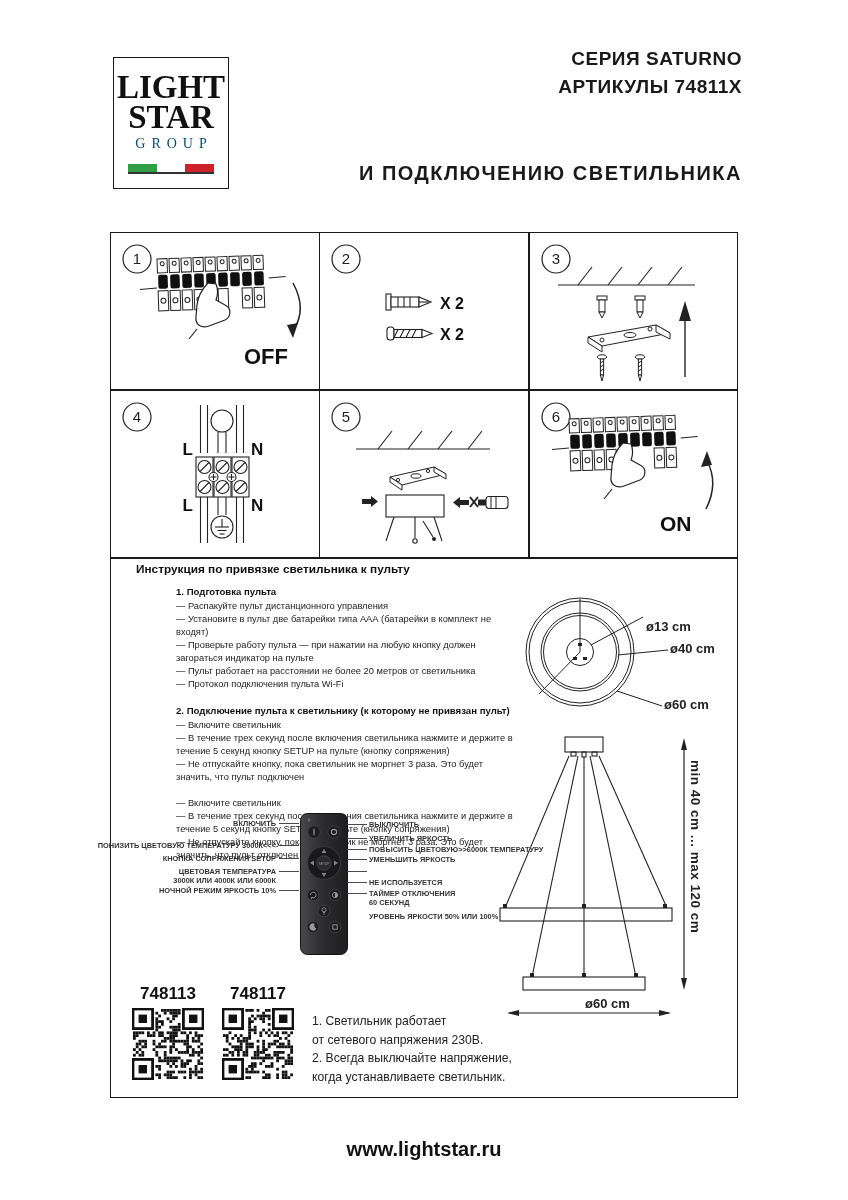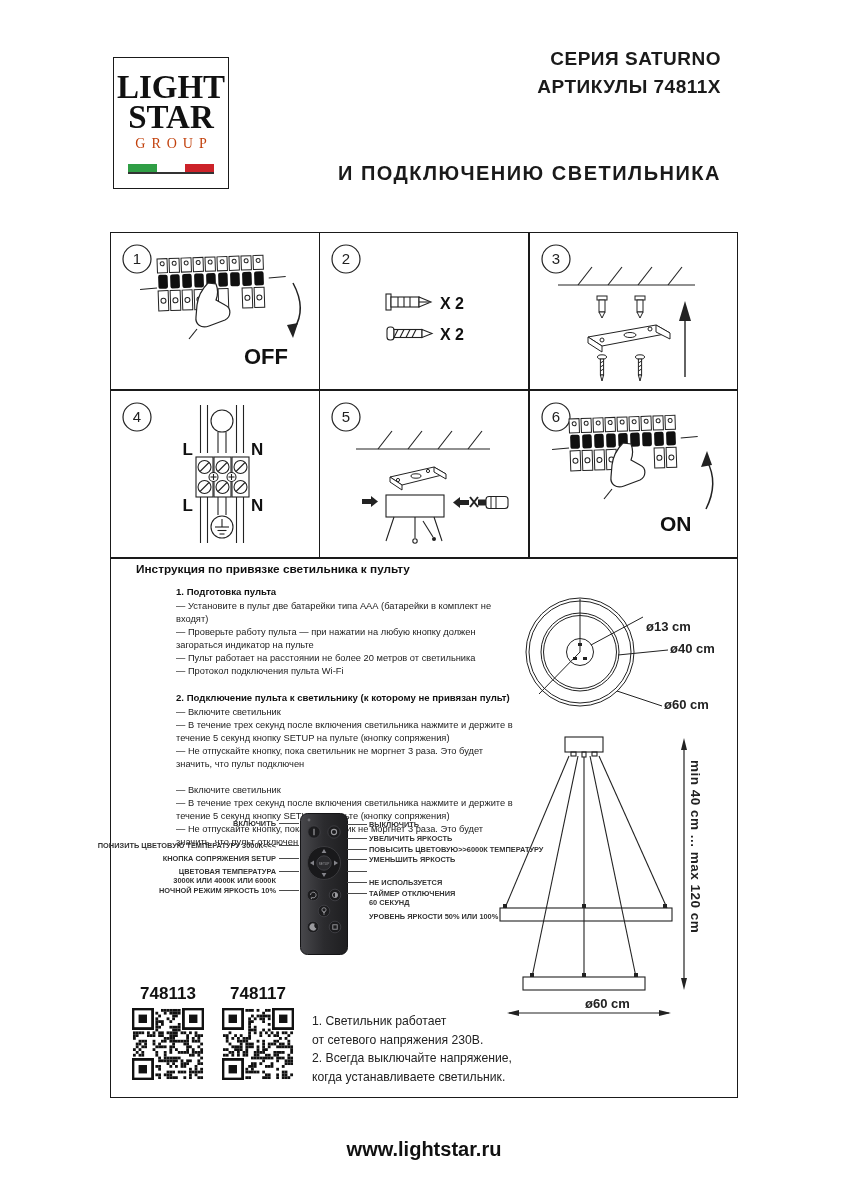--- a/index.html
+++ b/index.html
@@ -2,24 +2,24 @@
 <html><head>
 <meta charset="utf-8">
 <style>
   html,body{margin:0;padding:0;background:#ffffff;}
   .page{position:relative;width:848px;height:1200px;background:#fff;overflow:hidden;
         font-family:"Liberation Sans", sans-serif;color:#1a1a1a;}
   .abs{position:absolute;}
   
   .logo-box{left:113px;top:57px;width:114px;height:130px;border:1.5px solid #1a1a1a;text-align:center;}
   .logo-word{font-family:"Liberation Serif", serif;font-weight:bold;font-size:33px;line-height:30px;letter-spacing:0px;color:#111;}
-  .logo-group{font-family:"Liberation Serif", serif;font-size:14px;letter-spacing:6px;margin-top:4px;color:#c2410c;text-indent:6px;}
+  .logo-group{font-family:"Liberation Serif", serif;font-size:14px;letter-spacing:6px;margin-top:4px;color:#0c4a6e;text-indent:6px;}
   .flag{left:14px;width:86px;height:8px;top:106px;display:flex;border-bottom:2px solid #333;}
   .flag div{flex:1;height:8px;}
-  .hdr{right:127px;text-align:right;white-space:nowrap;}
+  .hdr{right:106px;text-align:right;white-space:nowrap;}
   .hdr-series{top:48px;font-size:19px;font-weight:bold;letter-spacing:.5px;}
   .hdr-art{top:76px;font-size:19px;font-weight:bold;letter-spacing:.5px;}
   .hdr-t1{top:132px;font-size:20px;font-weight:bold;letter-spacing:1.5px;}
   .hdr-t2{top:162px;font-size:20px;font-weight:bold;letter-spacing:1.5px;}
   
   .frame{left:110px;top:232px;width:628px;height:866px;border:1.5px solid #1a1a1a;box-sizing:border-box;}
   .vline{width:1.5px;background:#1a1a1a;}
   .hline{height:1.5px;background:#1a1a1a;}
   
   .pair{left:136px;top:563px;width:384px;font-size:9.3px;line-height:13px;color:#222;}
@@ -361,20 +361,21 @@
       <text x="130" y="140" font-size="21" font-weight="bold" fill="#111">ON</text>
       <path d="M176,118 q13,-26 1,-48" fill="none" stroke="#222" stroke-width="1.5"></path>
       <polygon points="171,76 182,74 177,60" fill="#222"></polygon>
     </svg>
   </div>
 
   <div class="abs pair">
     <div class="pair-title">Инструкция по привязке светильника к пульту</div>
     <div class="pair-sec">
       <div class="pair-head">1. Подготовка пульта</div>
+      <div class="pair-item">— Распакуйте пульт дистанционного управления</div>
       <div class="pair-item">— Установите в пульт две батарейки типа ААА (батарейки в комплект не входят)</div>
       <div class="pair-item">— Проверьте работу пульта — при нажатии на любую кнопку должен загораться индикатор на пульте</div>
       <div class="pair-item">— Пульт работает на расстоянии не более 20 метров от светильника</div>
       <div class="pair-item">— Протокол подключения пульта Wi-Fi</div>
     </div>
     <div class="pair-sec">
       <div class="pair-head">2. Подключение пульта к светильнику (к которому не привязан пульт)</div>
       <div class="pair-item">— Включите светильник</div>
       <div class="pair-item">— В течение трех секунд после включения светильника нажмите и держите в течение 5 секунд кнопку SETUP на пульте (кнопку сопряжения)</div>
       <div class="pair-item">— Не отпускайте кнопку, пока светильник не моргнет 3 раза. Это будет значить, что пульт подключен</div>

